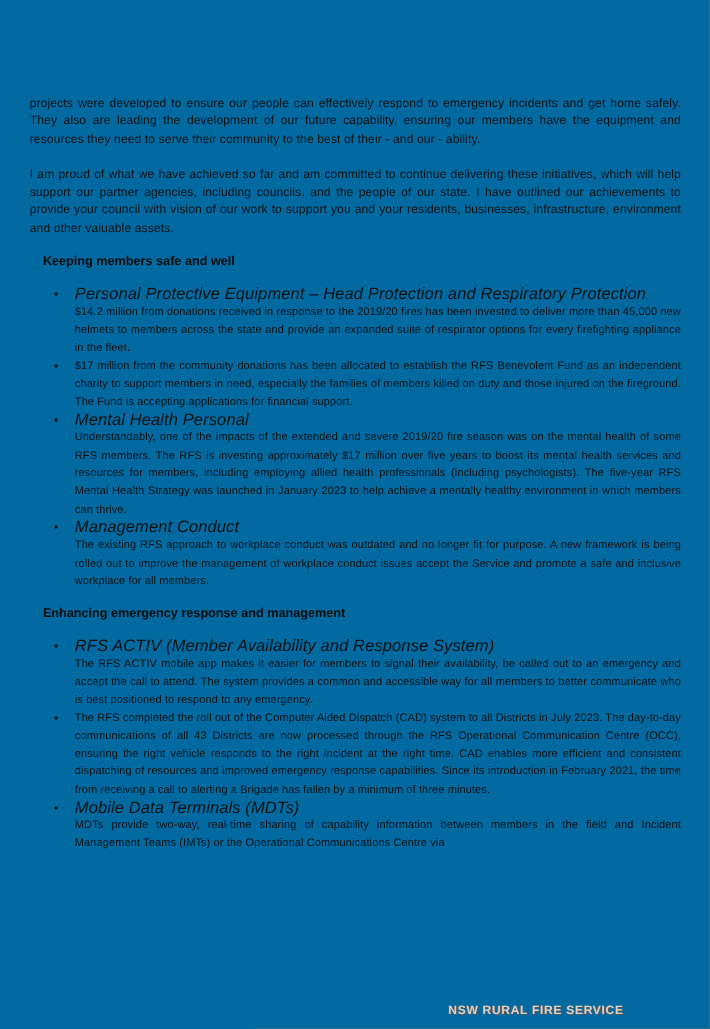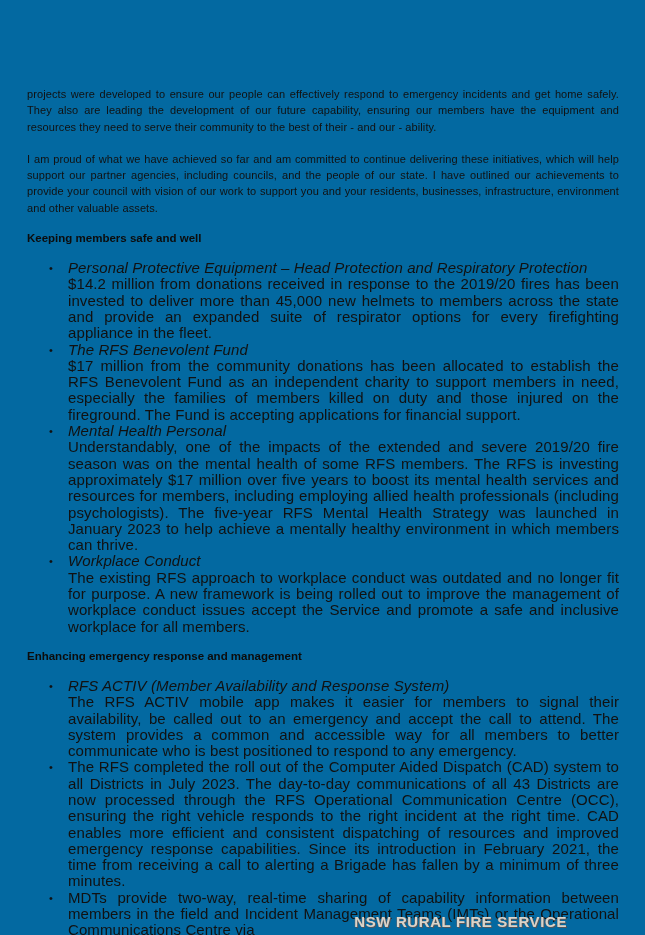--- a/index.html
+++ b/index.html
@@ -26,21 +26,21 @@
   .para {
     font-size: 11px;
     line-height: 16.3px;
     text-align: justify;
     margin: 0 0 16px 0;
     letter-spacing: 0.1px;
   }
   .section-heading {
     font-size: 11.5px;
     font-weight: bold;
-    margin: 15px 0 16px 0;
+    margin: 15px 0 16px 12px;
     color: #0c0c0c;
   }
   .bullet-list { margin: 0; }
   .bullet-item {
     position: relative;
     padding-left: 41px;
   }
   .bullet-marker {
     position: absolute;
     left: 22px;
@@ -48,30 +48,30 @@
     font-size: 11px;
     line-height: 16.3px;
   }
   .bullet-title {
     font-size: 15px;
     line-height: 16.3px;
     font-style: italic;
     letter-spacing: 0.1px;
   }
   .bullet-body {
-    font-size: 15px;
+    font-size: 10px;
     line-height: 16.3px;
     text-align: justify;
     letter-spacing: 0.1px;
   }
   .footer-brand {
     position: absolute;
     top: 913px;
     right: 78px;
-    font-size: 15px;
+    font-size: 11px;
     font-weight: bold;
     letter-spacing: 0.6px;
     color: #d9d4ca;
     text-shadow: 1px 1px 0 #55555a, -0.5px -0.5px 0 #6a6a6e;
     white-space: nowrap;
   }
   .page-number-badge {
     position: absolute;
     top: 953px;
     left: 584px;
@@ -101,33 +101,32 @@
     <div class="bullet-list">
 
       <div class="bullet-item">
         <span class="bullet-marker">•</span>
         <div class="bullet-title">Personal Protective Equipment – Head Protection and Respiratory Protection</div>
         <div class="bullet-body">$14.2 million from donations received in response to the 2019/20 fires has been invested to deliver more than 45,000 new helmets to members across the state and provide an expanded suite of respirator options for every firefighting appliance in the fleet.</div>
       </div>
 
       <div class="bullet-item">
         <span class="bullet-marker">•</span>
-        <div class="bullet-title">The RFS Benevolent Fund</div>
         <div class="bullet-body">$17 million from the community donations has been allocated to establish the RFS Benevolent Fund as an independent charity to support members in need, especially the families of members killed on duty and those injured on the fireground. The Fund is accepting applications for financial support.</div>
       </div>
 
       <div class="bullet-item">
         <span class="bullet-marker">•</span>
         <div class="bullet-title">Mental Health Personal</div>
         <div class="bullet-body">Understandably, one of the impacts of the extended and severe 2019/20 fire season was on the mental health of some RFS members. The RFS is investing approximately $17 million over five years to boost its mental health services and resources for members, including employing allied health professionals (including psychologists). The five-year RFS Mental Health Strategy was launched in January 2023 to help achieve a mentally healthy environment in which members can thrive.</div>
       </div>
 
       <div class="bullet-item">
         <span class="bullet-marker">•</span>
-        <div class="bullet-title">Workplace Conduct</div>
+        <div class="bullet-title">Management Conduct</div>
         <div class="bullet-body">The existing RFS approach to workplace conduct was outdated and no longer fit for purpose. A new framework is being rolled out to improve the management of workplace conduct issues accept the Service and promote a safe and inclusive workplace for all members.</div>
       </div>
 
     </div>
 
     <div class="section-heading">Enhancing emergency response and management</div>
 
     <div class="bullet-list">
 
       <div class="bullet-item">
@@ -136,20 +135,21 @@
         <div class="bullet-body">The RFS ACTIV mobile app makes it easier for members to signal their availability, be called out to an emergency and accept the call to attend. The system provides a common and accessible way for all members to better communicate who is best positioned to respond to any emergency.</div>
       </div>
 
       <div class="bullet-item">
         <span class="bullet-marker">•</span>
         <div class="bullet-body">The RFS completed the roll out of the Computer Aided Dispatch (CAD) system to all Districts in July 2023. The day-to-day communications of all 43 Districts are now processed through the RFS Operational Communication Centre (OCC), ensuring the right vehicle responds to the right incident at the right time. CAD enables more efficient and consistent dispatching of resources and improved emergency response capabilities. Since its introduction in February 2021, the time from receiving a call to alerting a Brigade has fallen by a minimum of three minutes.</div>
       </div>
 
       <div class="bullet-item">
         <span class="bullet-marker">•</span>
+        <div class="bullet-title">Mobile Data Terminals (MDTs)</div>
         <div class="bullet-body">MDTs provide two-way, real-time sharing of capability information between members in the field and Incident Management Teams (IMTs) or the Operational Communications Centre via</div>
       </div>
 
     </div>
 
   </div>
 
   <div class="footer-brand">NSW RURAL FIRE SERVICE</div>
 
   <div class="page-number-badge">2 of 7</div>

